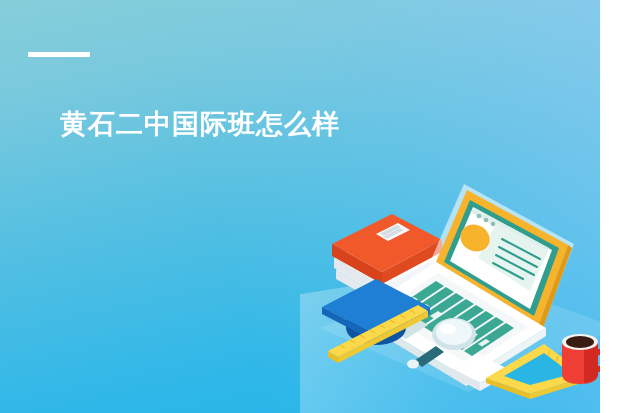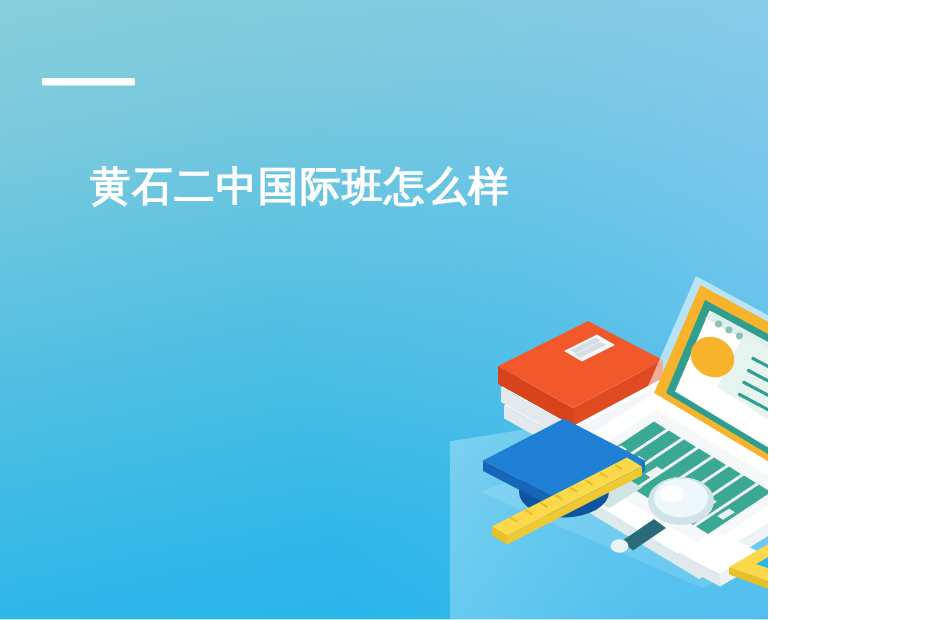--- a/index.html
+++ b/index.html
@@ -2,21 +2,21 @@
 <html><head>
 <meta charset="utf-8">
 <style>
   html, body {
     margin: 0;
     padding: 0;
     background: #ffffff;
   }
   #banner {
     position: relative;
-    width: 512px;
+    width: 600px;
     height: 413px;
     overflow: hidden;
     font-family: Liberation Sans, sans-serif;
     background: linear-gradient(168deg, #86ceda 0%, #79c9dd 18%, #52bfe2 48%, #2fb7e8 78%, #24b4ea 100%);
   }
   
   #banner .bg-tint {
     position: absolute;
     inset: 0;
     background: linear-gradient(255deg, rgba(150,205,245,0.55) 0%, rgba(150,205,245,0.18) 34%, rgba(150,205,245,0.0) 62%);

